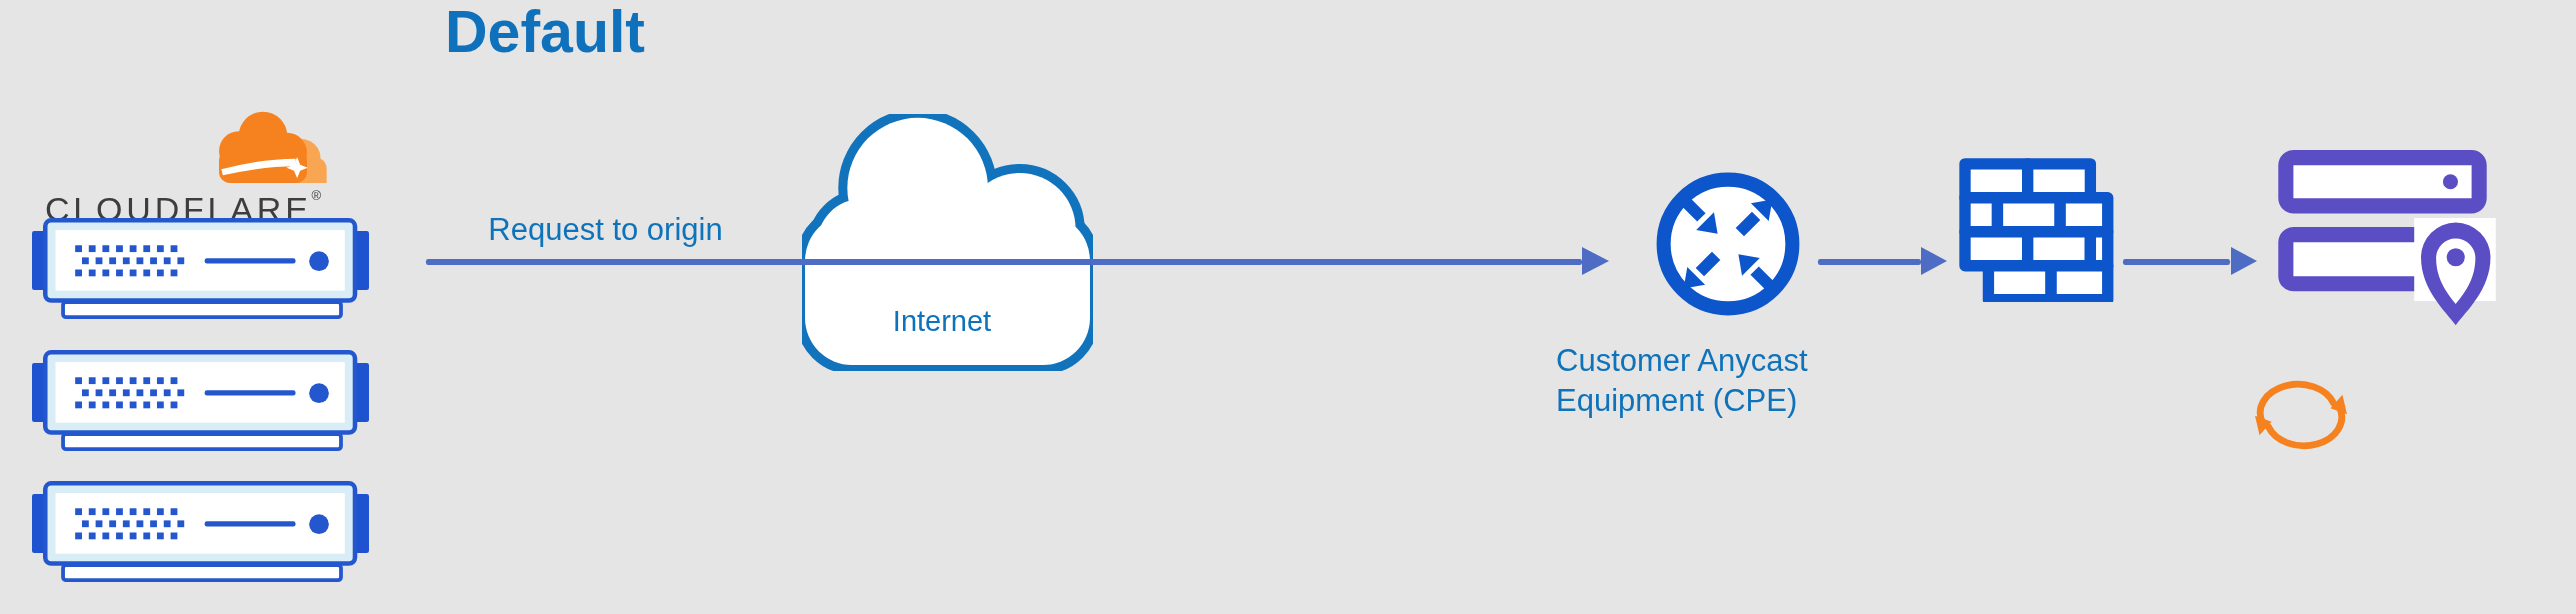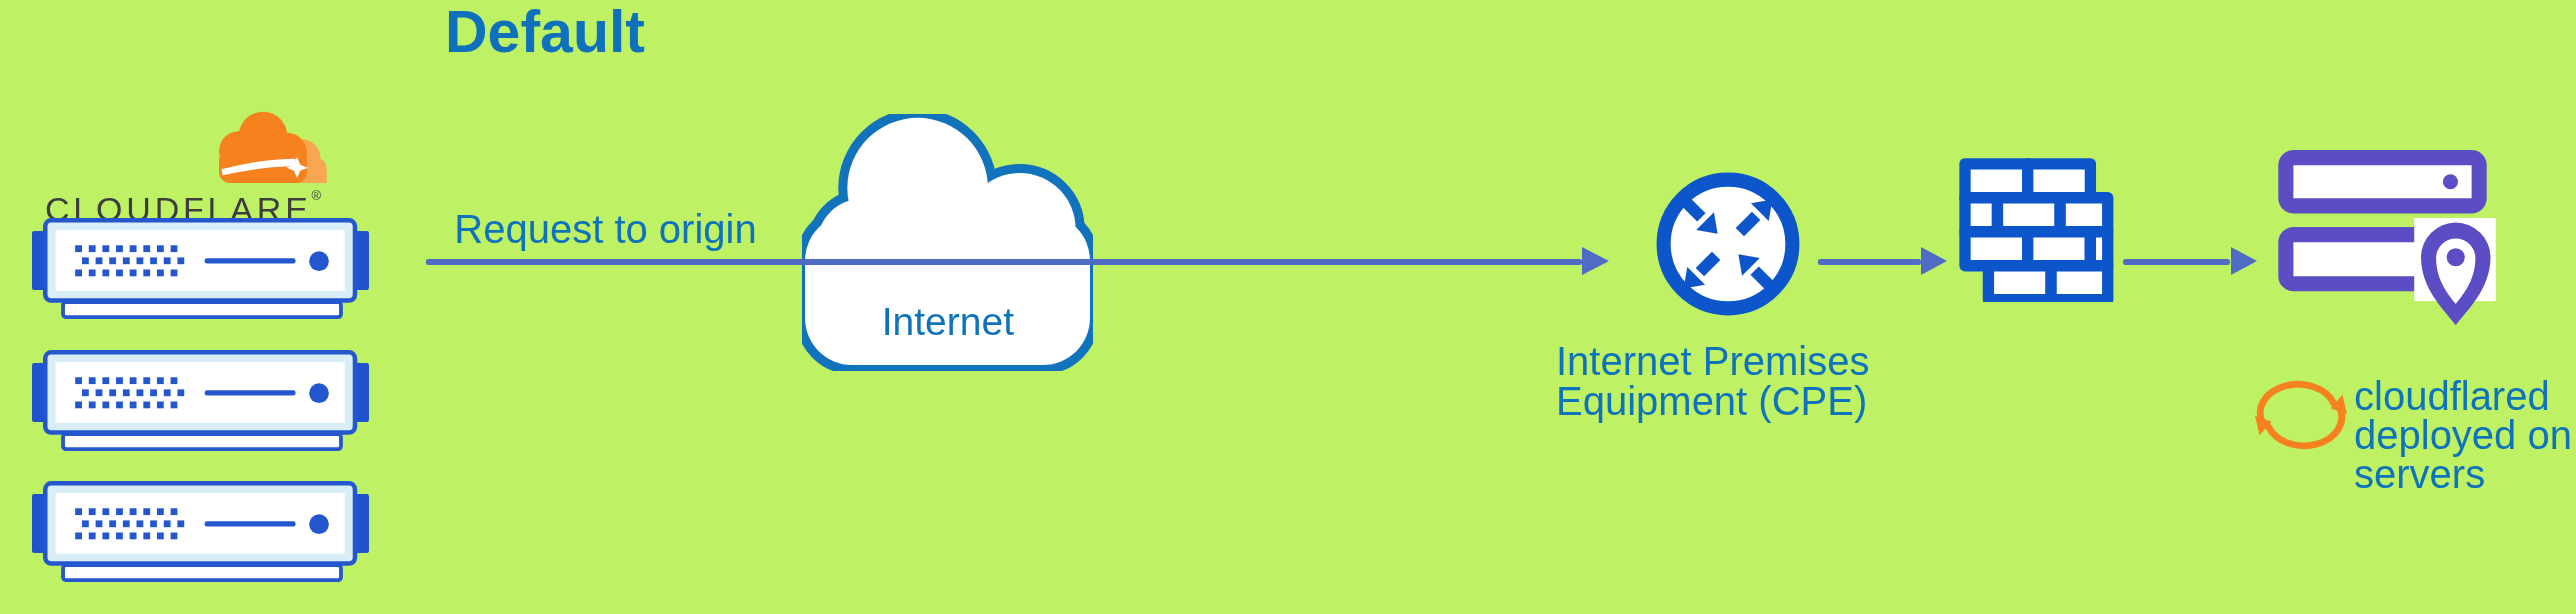--- a/index.html
+++ b/index.html
@@ -1,28 +1,28 @@
 <!DOCTYPE html>
 <html style="font-size:12px"><head>
 <meta charset="utf-8">
 <style>
   html,body{margin:0;padding:0;background:#ffffff;}
   body{font-family:"Liberation Sans", sans-serif;}
-  #canvas{position:relative;width:2576px;height:614px;background:#bef264;overflow:hidden;}
+  #canvas{position:relative;width:2576px;height:614px;background:#e5e5e5;overflow:hidden;}
   .abs{position:absolute;}
-  .label{color:#0e73ba;font-size:40px;line-height:39px;white-space:pre;}
+  .label{color:#0e73ba;font-size:31px;line-height:39px;white-space:pre;}
   .center{text-align:center;}
   #default-title{left:445px;top:1.5px;font-size:59px;font-weight:700;color:#0f71bc;line-height:1.05;}
   #cf-wordmark{left:45px;top:180px;font-size:34px;font-weight:400;letter-spacing:3.8px;color:#3d3d3f;white-space:nowrap;margin-top:8px;}
   #cf-wordmark .reg{font-size:13px;vertical-align:21px;letter-spacing:0;}
   .line{background:#4f6cc4;height:6px;border-radius:2.3px;z-index:3;}
   .arrowhead{width:0;height:0;border-top:14.4px solid transparent;border-bottom:14.4px solid transparent;border-left:27px solid #4f6cc4;z-index:3;}
   #request-label{left:426px;top:210px;width:359px;}
   #cfip-label{left:387px;top:280px;}
-  #internet-label{left:870px;top:302px;width:144px;z-index:4;font-size:39px;text-align:right;}
+  #internet-label{left:870px;top:302px;width:144px;z-index:4;font-size:29px;}
   #cpe-label{left:1556px;top:341px;line-height:40px;}
   #firewall-label{left:1877px;top:334px;width:348px;line-height:41px;}
   #origin-label{left:2260px;top:322px;}
   #cloudflared-label{left:2354px;top:377px;line-height:39px;}
   svg{display:block;}
 </style>
 </head>
 <body>
 
 <div id="canvas">
@@ -120,21 +120,21 @@
       <line x1="-57" y1="-57" x2="-36" y2="-36"></line>
       <polygon points="-14,-14 -43,-19 -19,-43" stroke="none"></polygon>
       <line x1="57" y1="57" x2="36" y2="36"></line>
       <polygon points="14,14 43,19 19,43" stroke="none"></polygon>
       <line x1="16" y1="-16" x2="38" y2="-38"></line>
       <polygon points="60,-60 31,-55 55,-31" stroke="none"></polygon>
       <line x1="-16" y1="16" x2="-38" y2="38"></line>
       <polygon points="-60,60 -31,55 -55,31" stroke="none"></polygon>
     </g>
   </svg>
-  <div id="cpe-label" class="abs label"><span>Internet Premises</span><br><span>Equipment (CPE)</span></div>
+  <div id="cpe-label" class="abs label"><span>Customer Anycast</span><br><span>Equipment (CPE)</span></div>
 
   <div class="abs line" style="left:1818px;top:259px;width:103px;"></div>
   <div class="abs arrowhead" style="left:1921px;top:247px;border-left-width:26px;"></div>
 
   <svg class="abs" style="left:1958px;top:157px;" width="156" height="145" viewBox="0 0 206 192">
     <g stroke="#0c55cb" stroke-width="15" fill="#ffffff" stroke-linejoin="round">
       <rect x="9" y="9" width="83" height="45"></rect>
         <rect x="92" y="9" width="83" height="45"></rect>
       <rect x="9" y="54" width="43" height="45"></rect>
         <rect x="52" y="54" width="83" height="45"></rect>
@@ -161,16 +161,15 @@
   </svg>
 
   <svg class="abs" style="left:2255px;top:380px;" width="92" height="70" viewBox="0 0 122 92">
     <g stroke="#f6821f" stroke-width="9" fill="none" stroke-linecap="round">
       <path d="M10 56 A49 37 0 0 1 104 30"></path>
       <path d="M112 36 A49 37 0 0 1 18 62"></path>
     </g>
     <polygon points="0,47 22,55 6,73" fill="#f6821f"></polygon>
     <polygon points="122,45 100,37 116,19" fill="#f6821f"></polygon>
   </svg>
-  <div id="cloudflared-label" class="abs label"><span>cloudflared</span><br><span>deployed on</span><br><span>servers</span></div>
 
 </div>
 
 
 </body></html>

